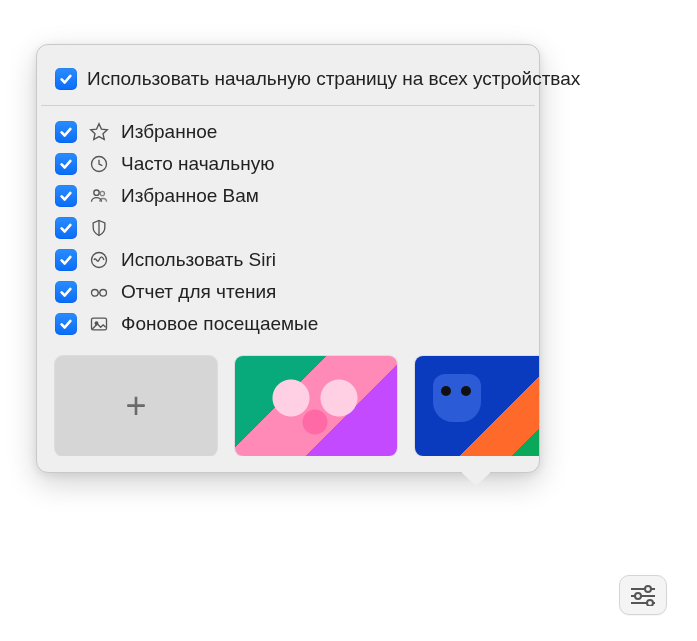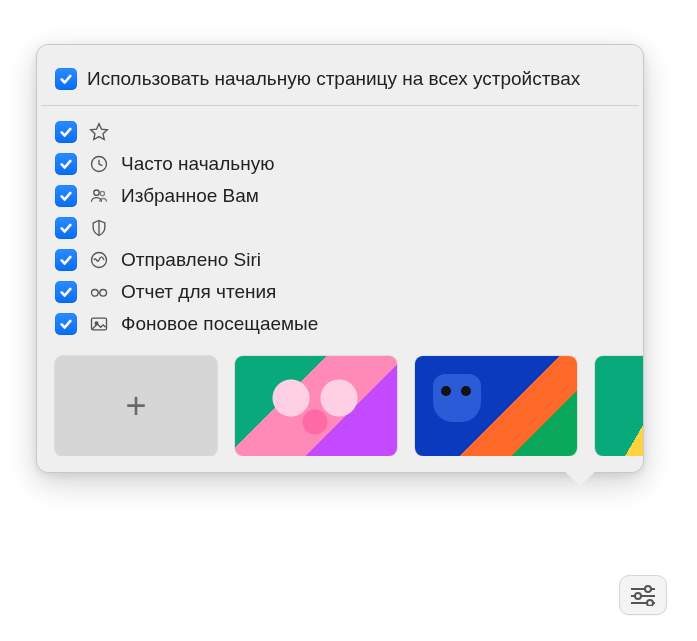--- a/index.html
+++ b/index.html
@@ -12,21 +12,21 @@
       height: 641px;
       font-family: -apple-system, BlinkMacSystemFont, "Helvetica Neue", sans-serif;
       background: #fff;
       position: relative;
       overflow: hidden;
     }
     .popover {
       position: absolute;
       top: 44px;
       left: 36px;
-      width: 608px;
+      width: 504px;
       background: #efefef;
       border: 1px solid #c9c9c9;
       border-radius: 12px;
       box-shadow: 0 10px 30px rgba(0,0,0,0.18), 0 2px 8px rgba(0,0,0,0.08);
       padding: 14px 0 16px 0;
     }
     .popover::after {
       content: "";
       position: absolute;
       bottom: -14px;
@@ -210,20 +210,21 @@
       <span class="checkbox">
           <svg viewBox="0 0 16 16">
             <polyline points="3,8.5 6.5,12 13,4.5"></polyline>
           </svg>
         </span>
       <span class="item-icon">
         <svg viewBox="0 0 24 24">
             <polygon points="12,2 14.9,8.5 22,9.3 16.8,14 18.3,21 12,17.5 5.7,21 7.2,14 2,9.3 9.1,8.5"></polygon>
           </svg>
       </span>
+      <span class="label">Избранное</span>
     </div>
 
     <div class="row">
       <span class="checkbox">
           <svg viewBox="0 0 16 16">
             <polyline points="3,8.5 6.5,12 13,4.5"></polyline>
           </svg>
         </span>
       <span class="item-icon">
         <svg viewBox="0 0 24 24">
@@ -270,21 +271,21 @@
           <svg viewBox="0 0 16 16">
             <polyline points="3,8.5 6.5,12 13,4.5"></polyline>
           </svg>
         </span>
       <span class="item-icon">
         <svg viewBox="0 0 24 24">
             <circle cx="12" cy="12" r="9"></circle>
             <path d="M6 12c2-5 4 5 6 0s4-5 6 0"></path>
           </svg>
       </span>
-      <span class="label">Отправлено Siri</span>
+      <span class="label">Использовать Siri</span>
     </div>
 
     <div class="row">
       <span class="checkbox">
           <svg viewBox="0 0 16 16">
             <polyline points="3,8.5 6.5,12 13,4.5"></polyline>
           </svg>
         </span>
       <span class="item-icon">
         <svg viewBox="0 0 24 24">

